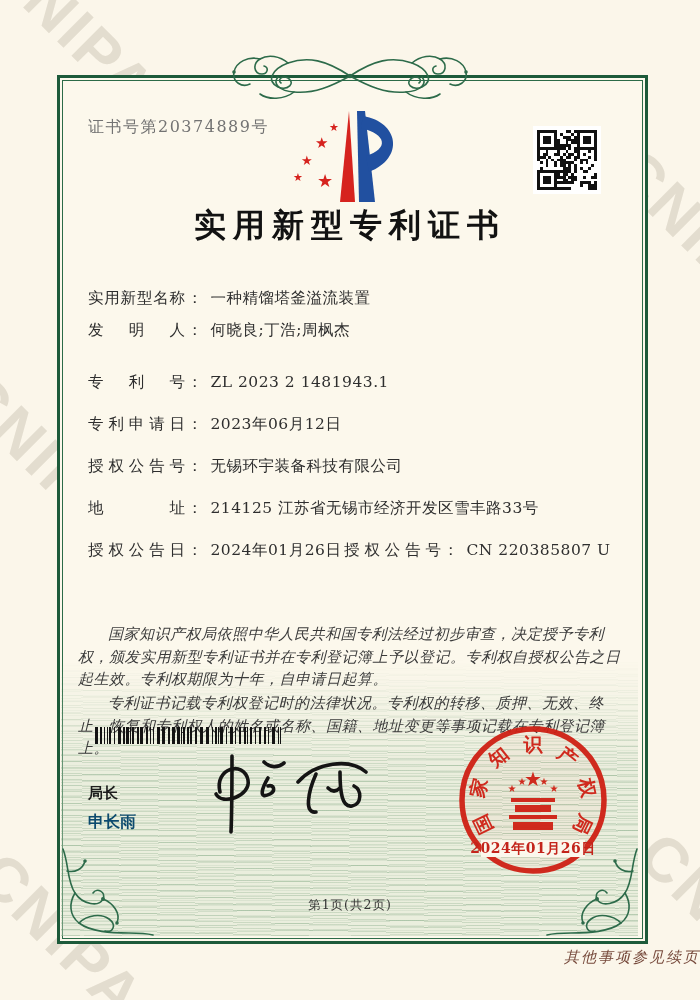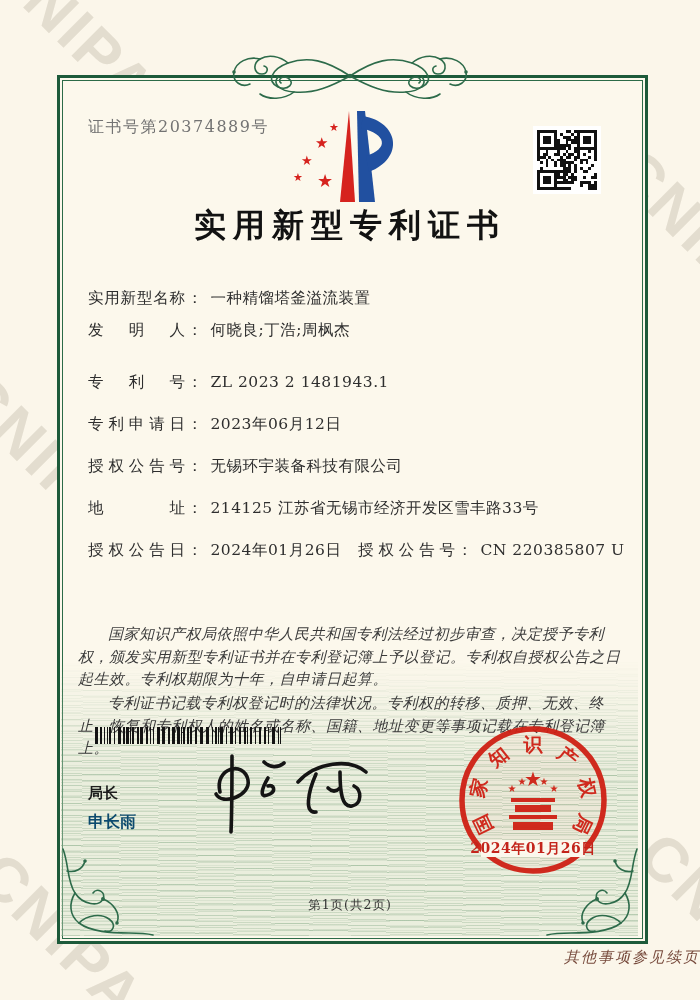--- a/index.html
+++ b/index.html
@@ -313,21 +313,21 @@
   </div>
   <div class="frow" style="top:456px;">
     <span class="flabel">授权公告号</span><span class="fcolon">：</span><span class="fvalue">无锡环宇装备科技有限公司</span>
   </div>
   <div class="frow" style="top:498px;">
     <span class="flabel">地址</span><span class="fcolon">：</span><span class="fvalue">214125 江苏省无锡市经济开发区雪丰路33号</span>
   </div>
   <div class="frow" style="top:540px;">
     <span class="flabel">授权公告日</span><span class="fcolon">：</span><span class="fvalue">2024年01月26日</span>
   </div>
-  <div class="frow" style="top:540px;left:358px;">
+  <div class="frow" style="top:540px;left:344px;">
     <span class="flabel">授权公告号</span><span class="fcolon">：</span><span class="fvalue">CN 220385807 U</span>
   </div>
 
   <div class="para" style="top:576px;">国家知识产权局依照中华人民共和国专利法经过初步审查，决定授予专利权，颁发实用新型专利证书并在专利登记簿上予以登记。专利权自授权公告之日起生效。专利权期限为十年，自申请日起算。</div>
   <div class="para" style="top:645px;">专利证书记载专利权登记时的法律状况。专利权的转移、质押、无效、终止、恢复和专利权人的姓名或名称、国籍、地址变更等事项记载在专利登记簿上。</div>
 
   <svg id="barcode" viewBox="0 0 188 17" shape-rendering="crispEdges">
       <rect x="0" y="0" width="3" height="17" fill="#131313"></rect>
       <rect x="5" y="0" width="2" height="17" fill="#131313"></rect>
       <rect x="9" y="0" width="1" height="17" fill="#131313"></rect>

